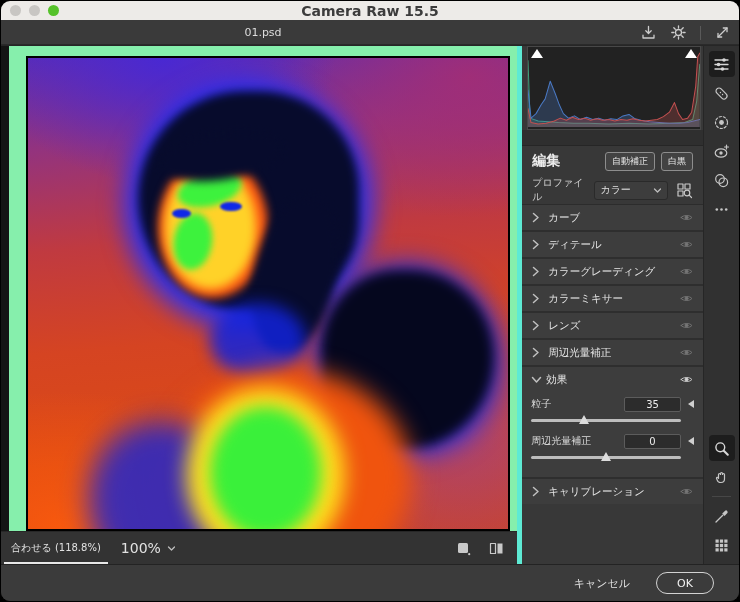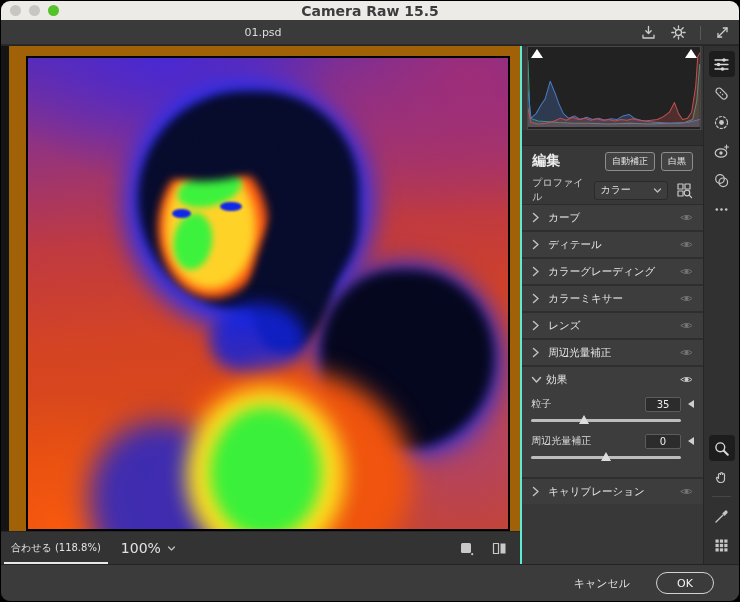--- a/index.html
+++ b/index.html
@@ -22,22 +22,22 @@
   .tabbar .filename { position:absolute; left:0; width:524px; text-align:center;
             line-height:25px; font-size:11px; color:#dcdcdc; }
   .tabbar-icons { position:absolute; right:8px; top:0; height:25px;
             display:flex; align-items:center; gap:13px; }
   .vdiv { width:1px; height:14px; background:#5a5a5a; }
 
   
   .main { position:absolute; top:45px; left:0; right:0; bottom:37px; display:flex; }
 
   
-  .canvas-col { position:relative; width:522px; background:#a16207;
-                border-right:2px solid #5eead4; }
+  .canvas-col { position:relative; width:522px; background:#86efac;
+                border-right:5px solid #5eead4; }
   .left-strip { position:absolute; left:0; top:0; bottom:0; width:8px; background:#141414; }
   .image { position:absolute; left:25px; top:10px; width:484px; height:475px;
            background:#000; overflow:hidden; }
   .art { position:absolute; inset:2px; overflow:hidden;
     background:
       radial-gradient(ellipse 60% 50% at 90% 80%, rgba(125,60,200,.50), rgba(125,60,200,0) 62%),
       radial-gradient(ellipse 70% 45% at 8% 100%, rgba(255,92,10,.85), rgba(255,92,10,0) 65%),
       radial-gradient(ellipse 60% 45% at 28% 0%, rgba(72,40,212,.95), rgba(72,40,212,0) 60%),
       radial-gradient(ellipse 70% 50% at 92% 4%, rgba(165,45,115,.85), rgba(165,45,115,0) 60%),
       linear-gradient(175deg, #5b2db4 0%, #93337e 18%, #c03a40 38%, #d54422 58%, #db4a16 80%, #cf4520 100%);
@@ -107,21 +107,21 @@
   .sec-row .eye, .effects-head .eye { margin-left:auto; }
   .eye svg { display:block; }
   .eye.dim svg { opacity:.38; }
 
   .effects { background:#3d3d3d; }
   .effects-head { height:25px; display:flex; align-items:center; padding:0 9px; gap:4px; }
   .effects-body { padding:2px 9px 9px 9px; }
   .slider-row { margin-bottom:4px; }
   .slider-label-line { display:flex; align-items:center; height:20px; }
   .slider-name { font-size:10px; color:#dcdcdc; }
-  .value-box { margin-left:auto; width:36px; height:15px; background:#2c2c2c;
+  .value-box { margin-left:auto; width:57px; height:15px; background:#2c2c2c;
                border:1px solid #5c5c5c; border-radius:2px; text-align:center;
                font-size:10px; line-height:14px; color:#ececec; }
   .tri-left { margin-left:7px; width:0; height:0; border-top:4px solid transparent;
               border-bottom:4px solid transparent; border-right:6px solid #cfcfcf; }
   .track-line { position:relative; height:13px; margin-right:13px; }
   .track { position:absolute; left:0; right:0; top:5px; height:2.5px;
            background:#bdbdbd; border-radius:2px; }
   .thumb { position:absolute; top:1px; width:0; height:0; transform:translateX(-50%);
            border-left:5px solid transparent; border-right:5px solid transparent;
            border-bottom:9px solid #dcdcdc; }

